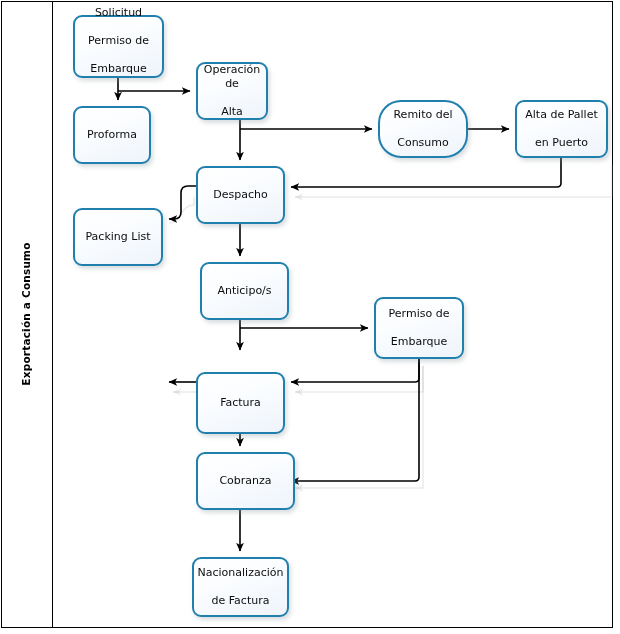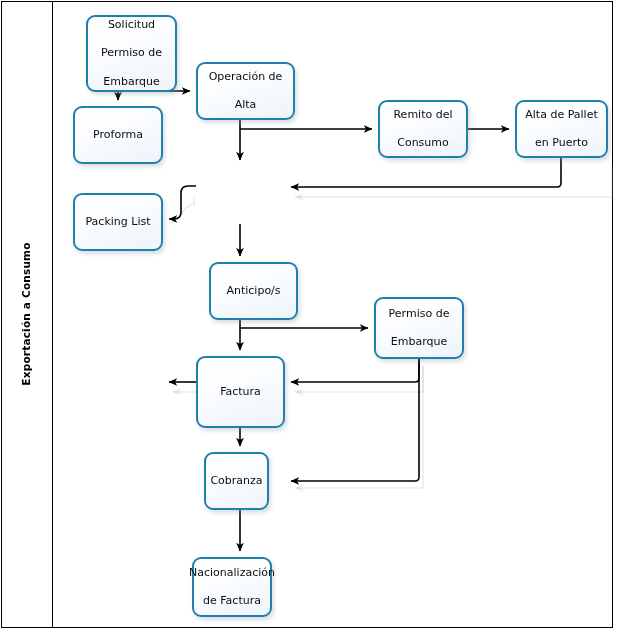--- a/index.html
+++ b/index.html
@@ -155,59 +155,62 @@
 
     <path class="wire" d="M419,359 L419,477 Q419,481 415,481 L291,481" marker-end="url(#ah)"></path>
 
     <path class="wire" d="M196,382 L169,382" marker-end="url(#ah)"></path>
 
     <path class="wire" d="M240,414 L240,446" marker-end="url(#ah)"></path>
 
     <path class="wire" d="M240,510 L240,551" marker-end="url(#ah)"></path>
   </svg>
 
-  <div class="node" style="left:86px; top:15px; width:91px; height:77px;">
+  <div class="node" style="left:73px; top:15px; width:91px; height:63px;align-items:flex-end;">
     <span><span>Solicitud</span><br><span>Permiso de</span><br><span>Embarque</span></span>
   </div>
 
-  <div class="node" style="left:196px; top:62px; width:99px; height:58px;">
+  <div class="node" style="left:196px; top:62px; width:72px; height:58px;">
     <span><span>Operación de</span><br><span>Alta</span></span>
   </div>
 
-  <div class="node" style="left:73px; top:106px; width:90px; height:58px;align-items:center;">
+  <div class="node" style="left:73px; top:106px; width:78px; height:58px;align-items:center;">
     <span>Proforma</span>
   </div>
 
-  <div class="node" style="left:378px; top:100px; width:90px; height:58px;">
+  <div class="node" style="left:378px; top:100px; width:90px; height:58px;border-radius:23px;">
     <span><span>Remito del</span><br><span>Consumo</span></span>
   </div>
 
   <div class="node" style="left:515px; top:100px; width:93px; height:58px;text-align:center;">
     <span><span>Alta de Pallet</span><br><span>en Puerto</span></span>
   </div>
 
-
-  <div class="node" style="left:73px; top:193px; width:90px; height:58px;">
+  <div class="node" style="left:196px; top:166px; width:89px; height:58px;">
+    <span>Despacho</span>
+  </div>
+
+  <div class="node" style="left:73px; top:208px; width:90px; height:58px;">
     <span>Packing List</span>
   </div>
 
-  <div class="node" style="left:209px; top:262px; width:89px; height:58px;">
+  <div class="node" style="left:200px; top:262px; width:89px; height:58px;">
     <span>Anticipo/s</span>
   </div>
 
   <div class="node" style="left:374px; top:297px; width:90px; height:62px;">
     <span><span>Permiso de</span><br><span>Embarque</span></span>
   </div>
 
-  <div class="node" style="left:196px; top:356px; width:89px; height:72px;">
+  <div class="node" style="left:196px; top:372px; width:89px; height:62px;">
     <span>Factura</span>
   </div>
 
 
-  <div class="node" style="left:204px; top:452px; width:65px; height:58px;">
+  <div class="node" style="left:196px; top:452px; width:99px; height:58px;">
     <span>Cobranza</span>
   </div>
 
-  <div class="node" style="left:192px; top:557px; width:80px; height:60px;">
+  <div class="node" style="left:192px; top:557px; width:97px; height:60px;">
     <span><span>Nacionalización</span><br><span>de Factura</span></span>
   </div>
 
 </div>
 
 </body></html>

